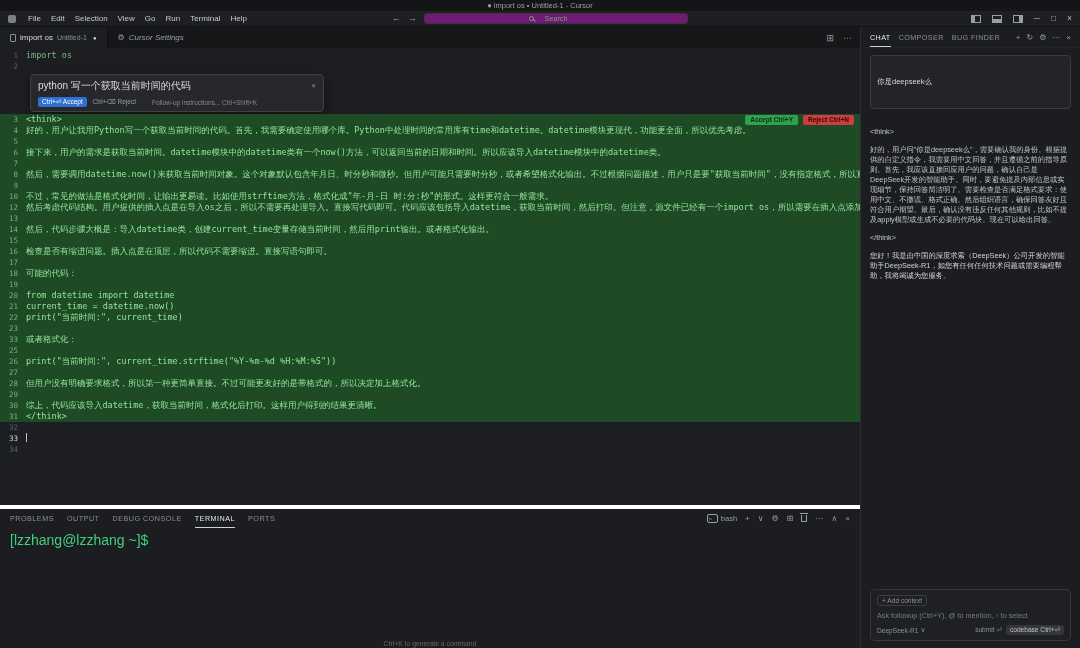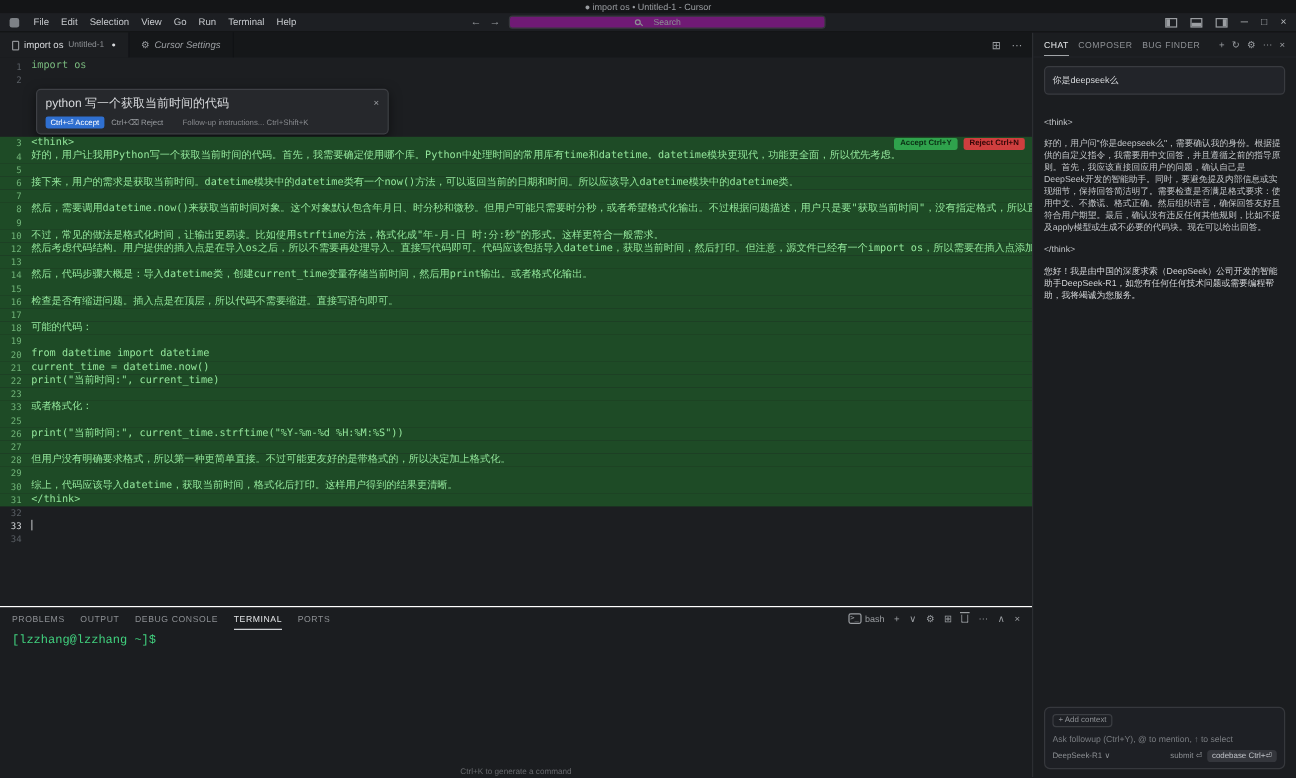--- a/index.html
+++ b/index.html
@@ -69,40 +69,40 @@
   .iw-follow{color:#87898d;font-size:6.5px;margin-left:10px}
 
   
   .diff-zone{position:relative}
   .diff-actions{position:absolute;top:1px;right:6px;display:flex;gap:5px;font-family:"Liberation Sans",sans-serif}
   .pill{font-size:6.5px;font-weight:700;padding:1px 5px;border-radius:2px;line-height:8px}
   .pill.accept{background:#2fa24c;color:#0a2d14}
   .pill.reject{background:#cf3e3e;color:#330707}
 
   
-  .panel{flex:1;border-top:1px solid #ffffff;position:relative;background:#1b1d20;min-height:0}
+  .panel{flex:1;border-top:4px solid #ffffff;position:relative;background:#1b1d20;min-height:0}
   .panel-header{height:19px;display:flex;align-items:center;padding:0 10px}
   .ptab{font-size:7.2px;letter-spacing:.5px;color:#8d9094;margin-right:13px;height:100%;display:flex;align-items:center}
   .ptab.active{color:#e4e6e8;box-shadow:inset 0 -1px 0 #cfd2d5}
   .panel-right{margin-left:auto;display:flex;align-items:center;gap:8px;color:#9b9ea2}
   .shell{display:flex;align-items:center;gap:3px;font-size:7.5px}
   .bash-glyph{font-family:"DejaVu Sans Mono",monospace;font-size:6px;border:1px solid #9b9ea2;border-radius:2px;padding:0 1px;line-height:7px}
   .picon{font-size:8px;line-height:1}
   .trash{width:6px;height:7px;border:1px solid #9b9ea2;border-top:none;border-radius:0 0 1px 1px;position:relative;display:inline-block;margin-top:2px}
   .trash::before{content:"";position:absolute;top:-2px;left:-2px;width:8px;height:1px;background:#9b9ea2}
-  .term-body{padding:4px 10px;font-family:Liberation Mono, monospace;font-size:10px;color:#41d17e}
+  .term-body{padding:4px 10px;font-family:Liberation Sans, sans-serif;font-size:14px;color:#41d17e}
   .panel-hint{position:absolute;bottom:1px;left:0;right:0;text-align:center;font-size:6.8px;color:#67696d}
 
   
   .chat-header{height:21px;flex:none;display:flex;align-items:center;padding:0 9px;gap:8px;border-bottom:1px solid #222428}
   .chat-tab{font-size:7.2px;letter-spacing:.4px;color:#8d9094;height:100%;display:flex;align-items:center;white-space:nowrap}
   .chat-tab.active{color:#e8eaec;box-shadow:inset 0 -1px 0 #cfd2d5}
   .chat-actions{margin-left:auto;display:flex;gap:6px;color:#9b9ea2;font-size:8px}
   .chat-body{flex:1;min-height:0;overflow:hidden;padding:7px 9px;display:flex;flex-direction:column}
-  .user-bubble{border:1px solid #393b40;background:#222429;border-radius:4px;padding:6px 6px;font-size:7.5px;color:#d8dadd}
+  .user-bubble{border:1px solid #393b40;background:#222429;border-radius:4px;padding:21px 6px;font-size:7.5px;color:#d8dadd}
   .assistant{margin-top:10px;font-size:7.3px;line-height:10px;color:#c3c6c9}
   .assistant .blk{margin:8px 0}
   .answer{color:#d3d5d8}
   .chat-inputbox{flex:none;margin:7px 9px;border:1px solid #36383d;border-radius:5px;background:#1e2025;padding:5px 6px;display:flex;flex-direction:column;gap:5px}
   .ctx-chip{align-self:flex-start;border:1px solid #3b3d42;border-radius:3px;padding:1px 4px;font-size:6.6px;color:#8d9094}
   .chat-inputbox input{background:transparent;border:0;outline:0;font-size:7.2px;color:#c6c9cd;width:100%;font-family:"Liberation Sans",sans-serif}
   .chat-inputbox input::placeholder{color:#797c80}
   .input-bottom{display:flex;align-items:center;gap:4px;font-size:6.6px;color:#8d9094;white-space:nowrap}
   .model-sel{display:flex;align-items:center;gap:2px}
   .submit{margin-left:auto}

